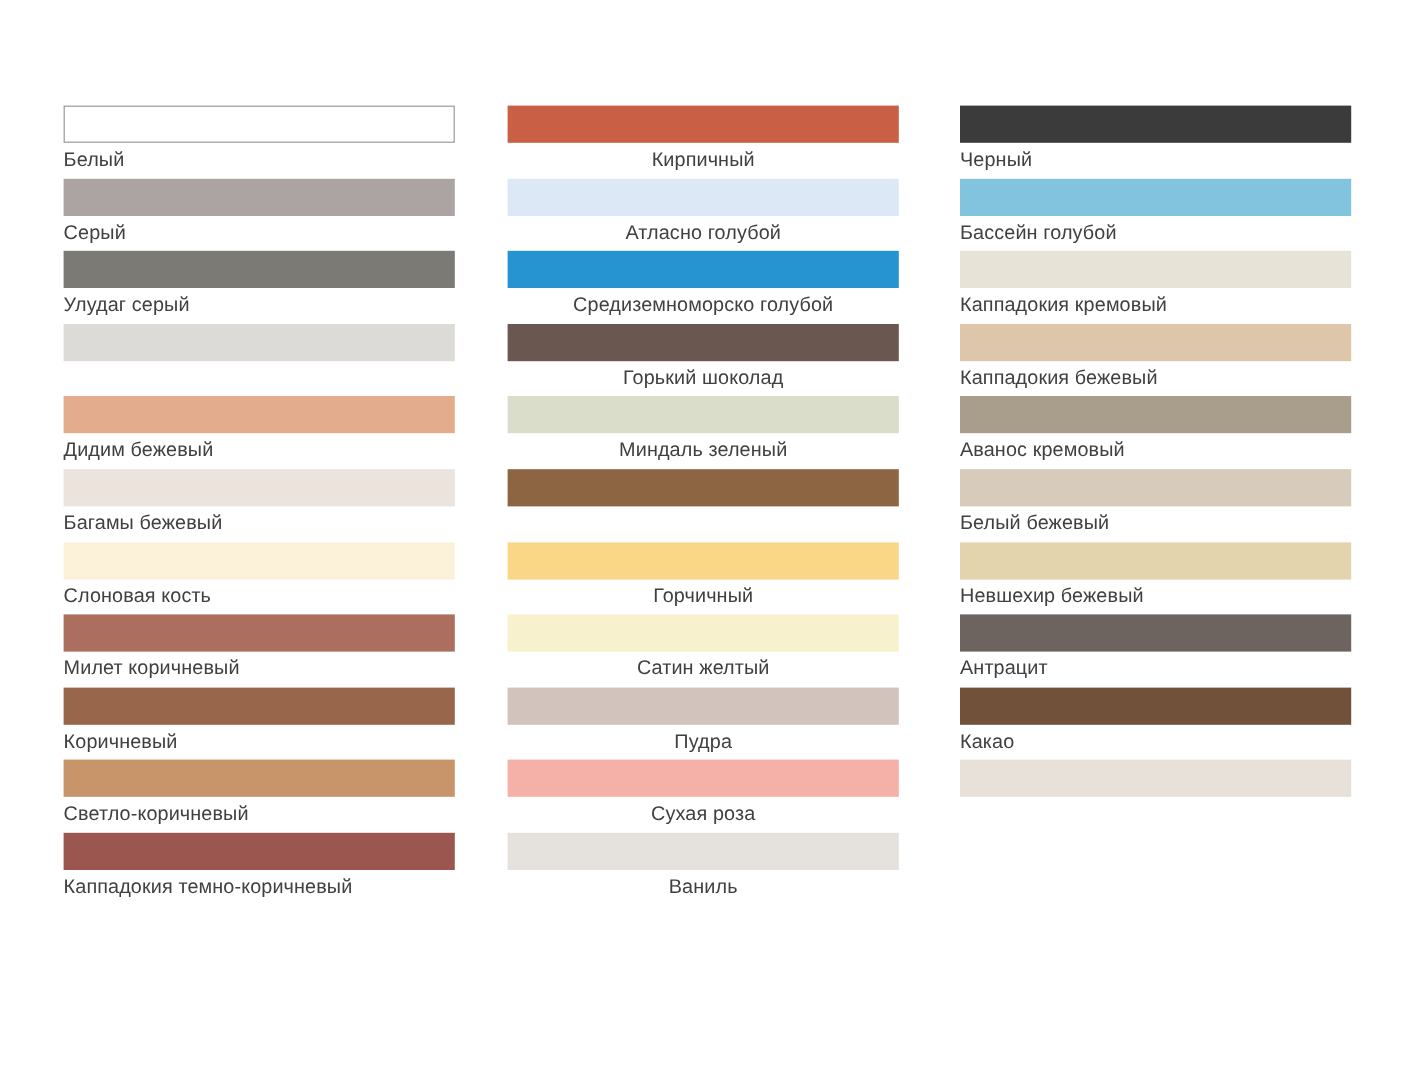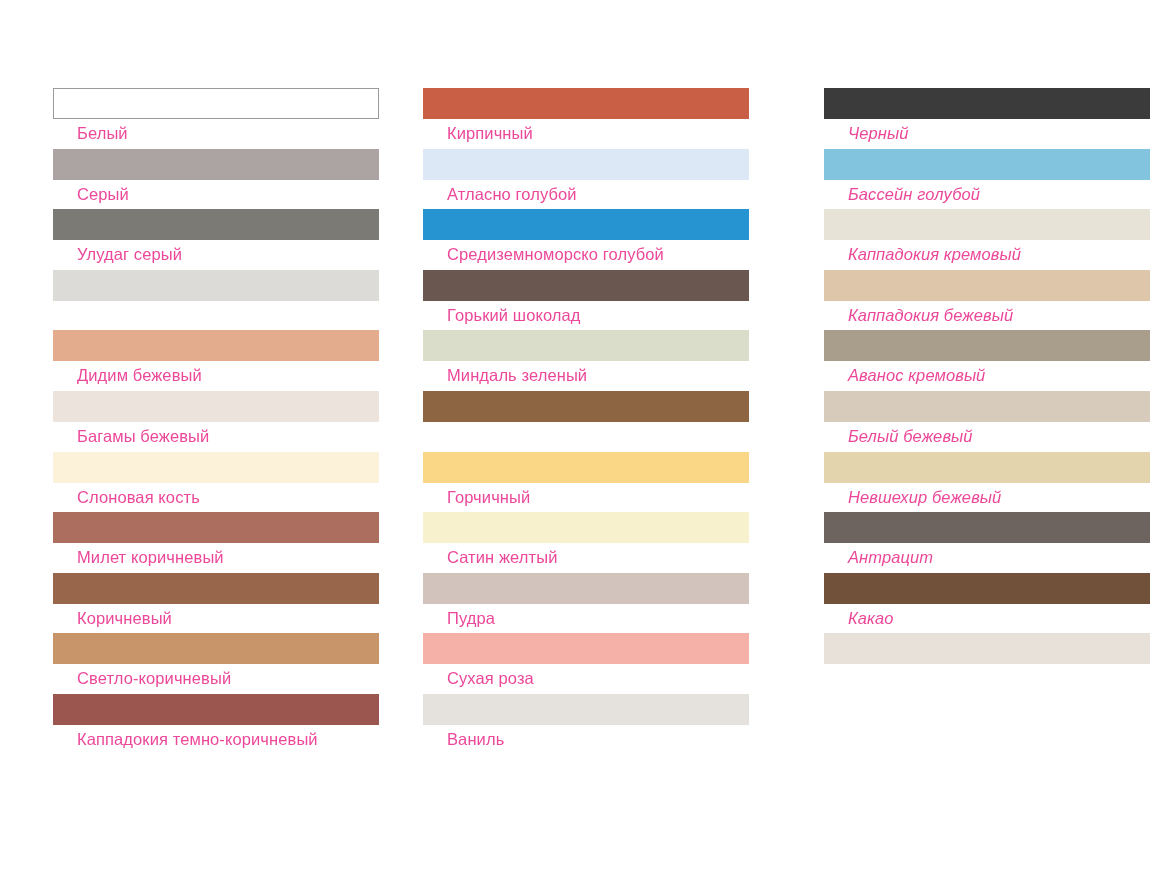--- a/index.html
+++ b/index.html
@@ -25,47 +25,46 @@
     height: 890px;
     background: #ffffff;
   }
 
   .palette-column {
     position: absolute;
     top: 88px;
   }
 
   #column-1 { left: 53px;  width: 326px; }
-  #column-2 { left: 423px; width: 326px; }
-  #column-3 { left: 824px; width: 326px; font-style: italic; }
+  #column-2 { left: 423px; width: 326px; text-align: center; }
+  #column-3 { left: 800px; width: 326px; }
 
   .swatch-entry {
     position: relative;
     height: 60.6px;
   }
 
   .swatch-chip {
     width: 100%;
     height: 31px;
     display: block;
   }
 
   .swatch-chip.outlined {
     border: 1px solid #9a9a9a;
   }
 
   .swatch-label {
     display: block;
     font-size: 16.5px;
     line-height: 27px;
-    color: #ec4899;
+    color: #404040;
     white-space: nowrap;
     letter-spacing: 0.1px;
     padding-top: 1px;
-    margin-left: 24px;
   }
 </style>
 </head>
 <body>
 
 <div id="palette-board">
   <div class="palette-column" id="column-1">
       <div class="swatch-entry">
         <span class="swatch-chip outlined" style="background-color: rgb(255, 255, 255); height: 31px;"></span>
         <span class="swatch-label">Белый</span>

